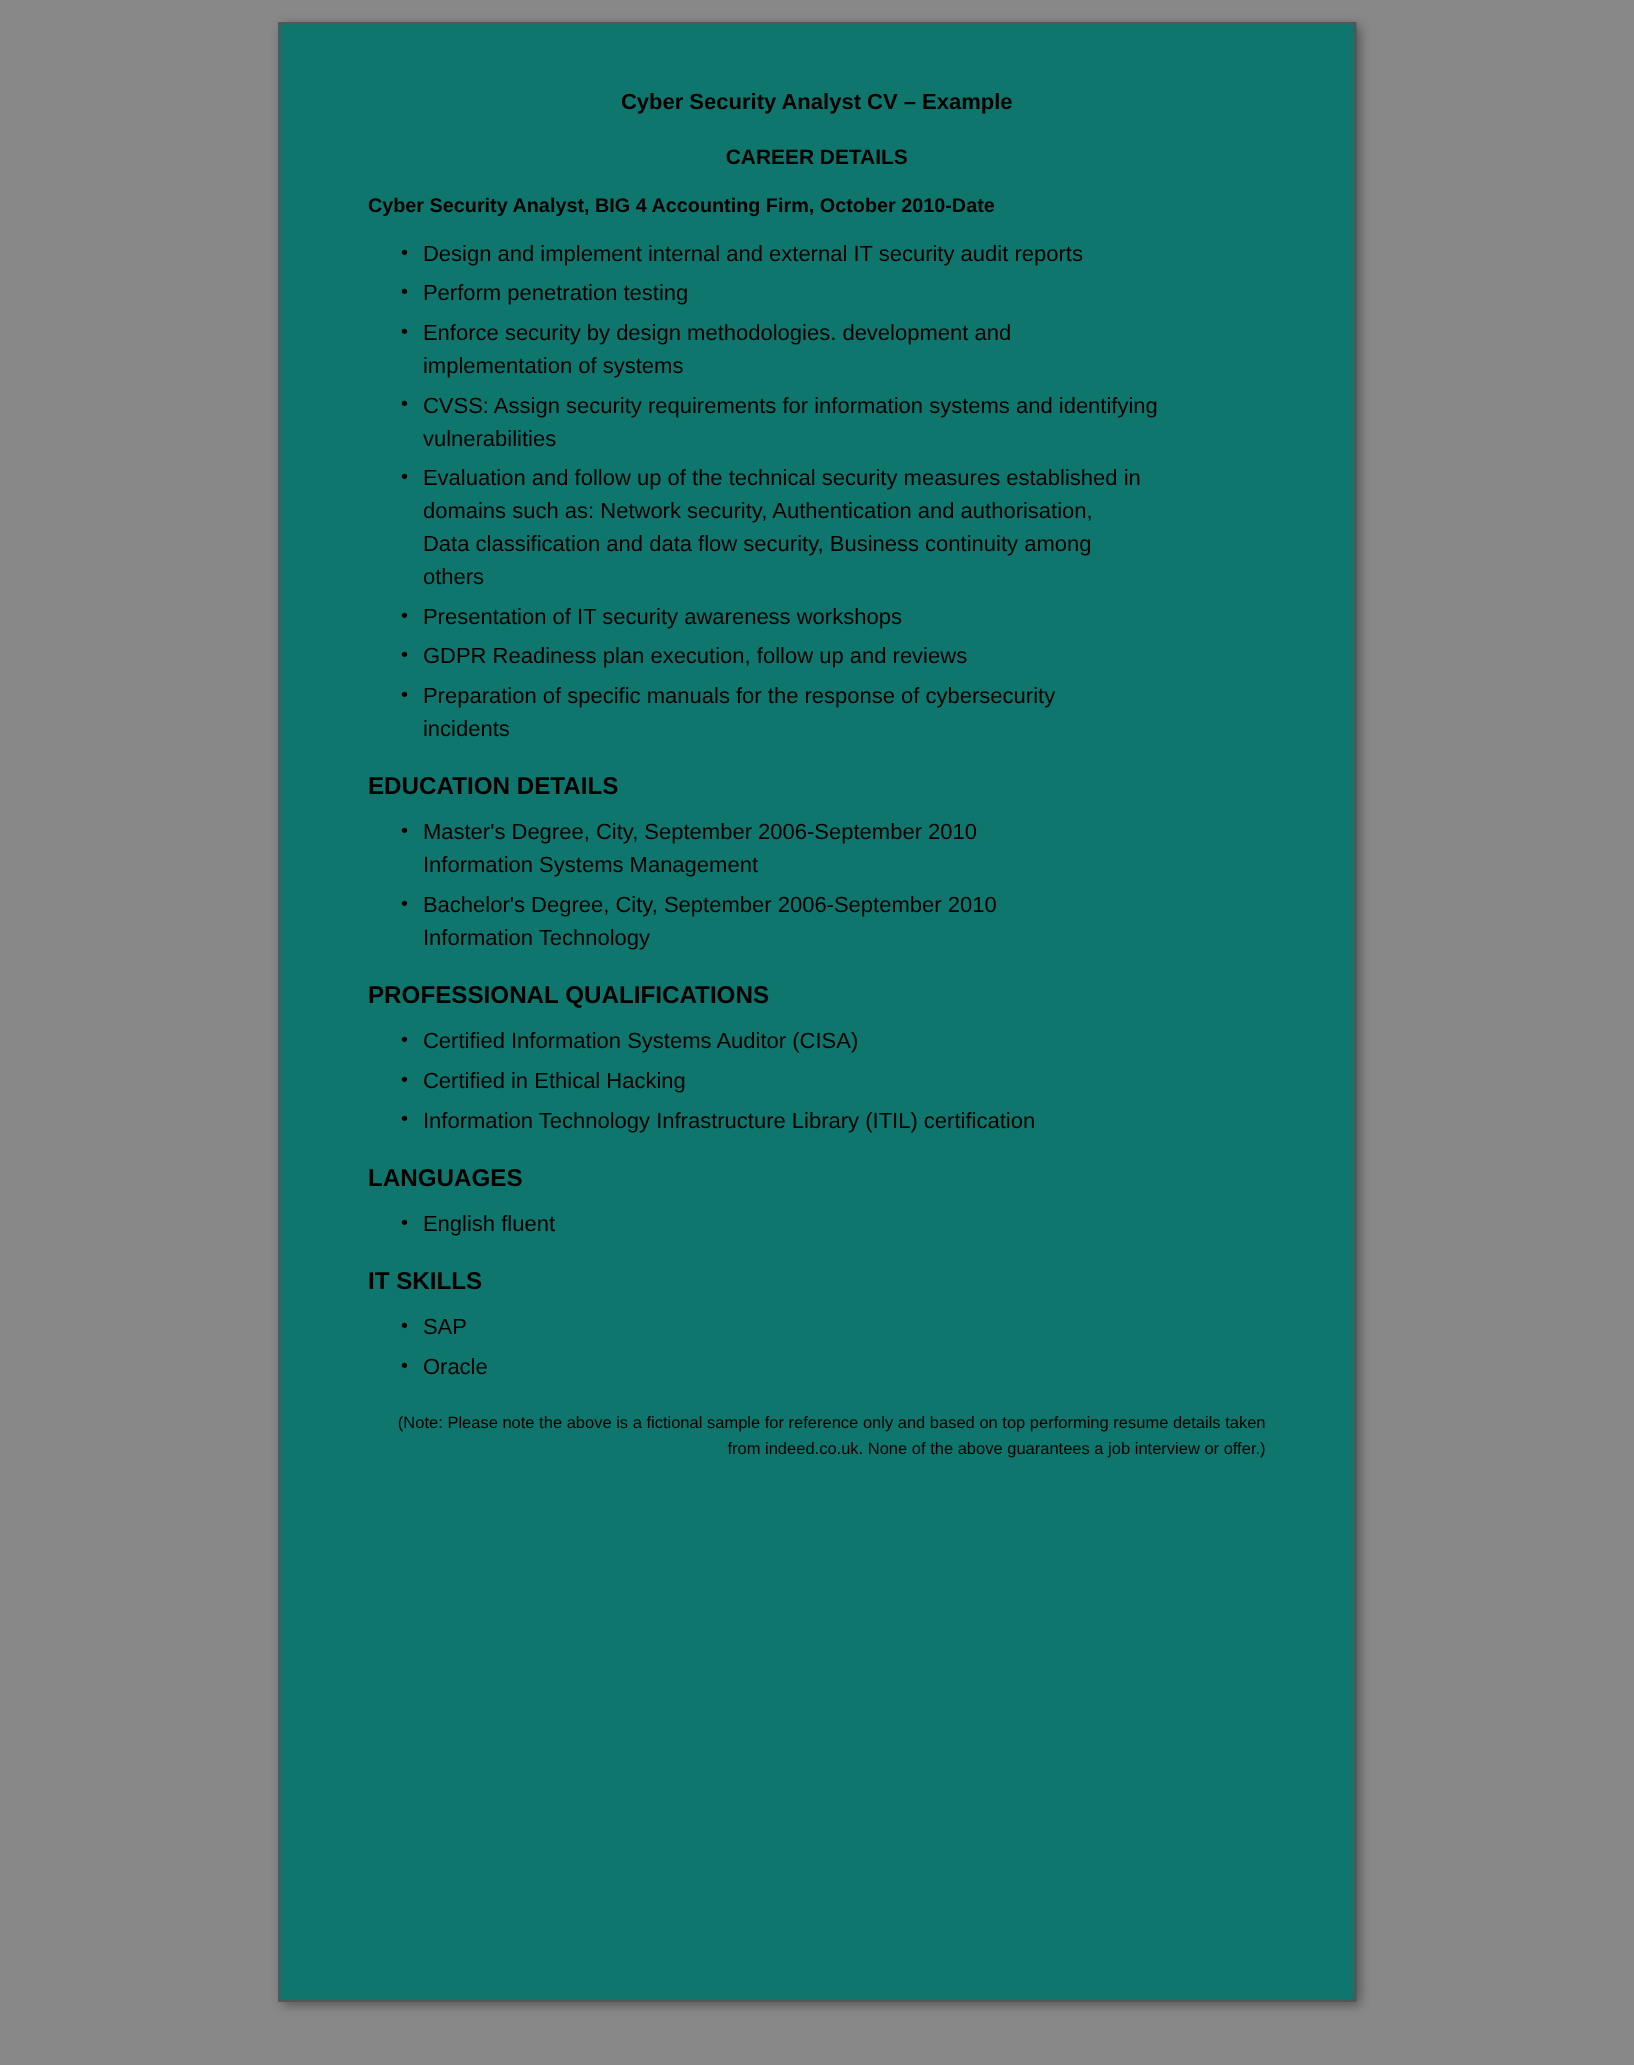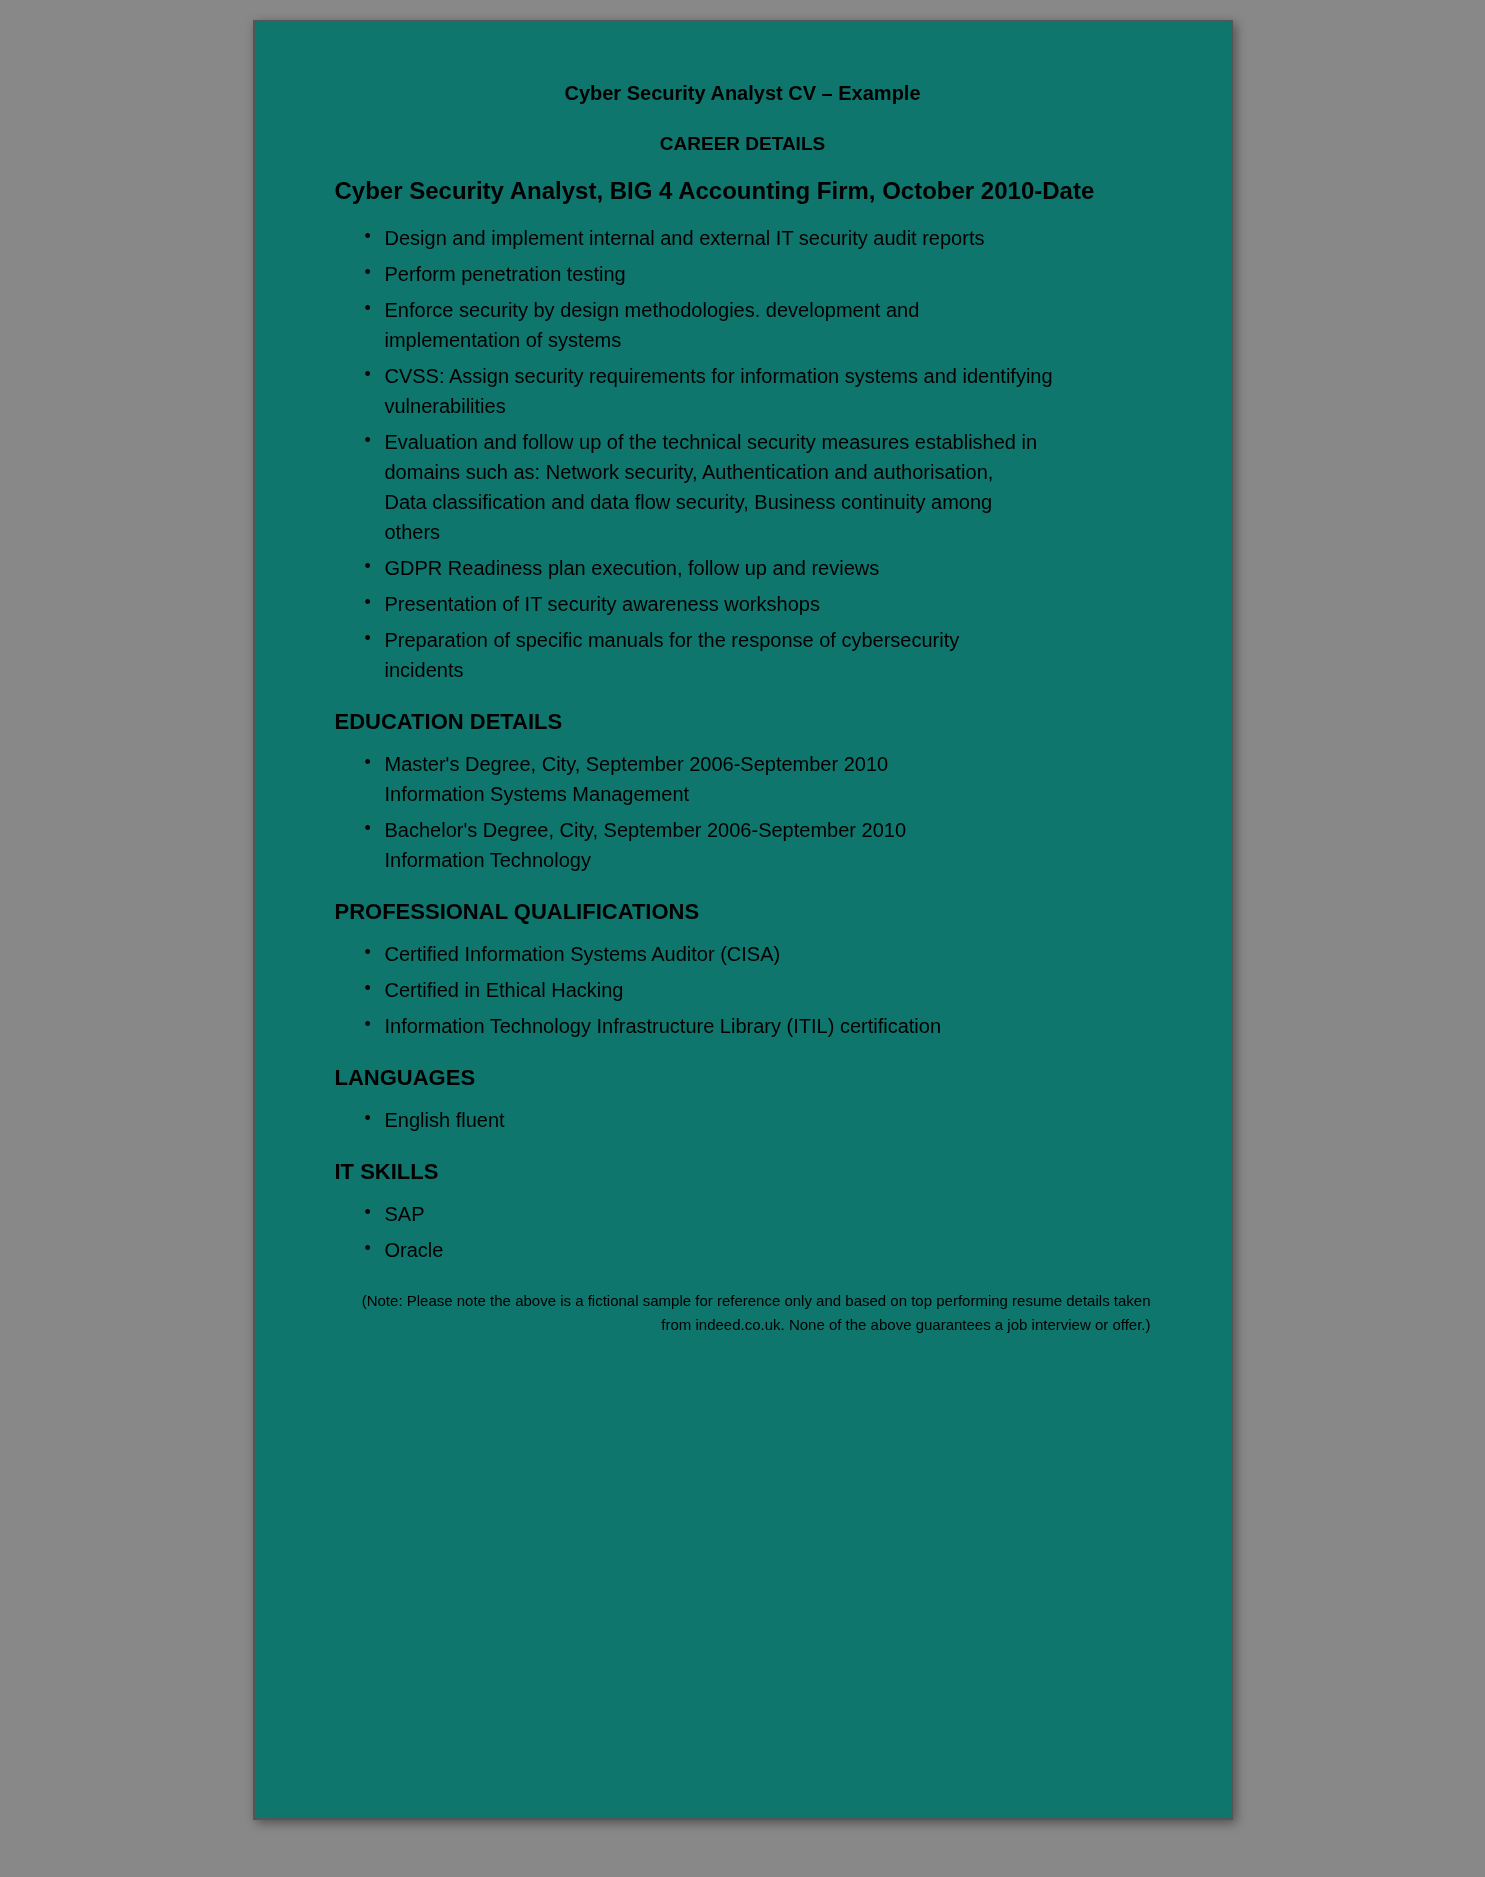--- a/index.html
+++ b/index.html
@@ -36,21 +36,21 @@
 
     .section-heading-center {
       text-align: center;
       font-size: 19px;
       font-weight: bold;
       margin-bottom: 22px;
       font-family: Arial, sans-serif;
     }
 
     .job-title-line {
-      font-size: 24px;
+      font-size: 18px;
       font-weight: bold;
       margin-bottom: 18px;
       font-family: Arial, sans-serif;
     }
 
     .subsection-heading {
       font-size: 17px;
       font-weight: bold;
       margin-bottom: 12px;
       font-family: Arial, sans-serif;
@@ -110,22 +110,22 @@
 
     <div class="job-title-line">Cyber Security Analyst, BIG 4 Accounting Firm, October 2010-Date</div>
 
 
     <ul>
       <li>Design and implement internal and external IT security audit reports</li>
       <li>Perform penetration testing</li>
       <li>Enforce security by design methodologies. development and<br>implementation of systems</li>
       <li>CVSS: Assign security requirements for information systems and identifying<br>vulnerabilities</li>
       <li>Evaluation and follow up of the technical security measures established in<br>domains such as: Network security, Authentication and authorisation,<br>Data classification and data flow security, Business continuity among<br>others</li>
+      <li>Presentation of IT security awareness workshops</li>
       <li>GDPR Readiness plan execution, follow up and reviews</li>
-      <li>Presentation of IT security awareness workshops</li>
       <li>Preparation of specific manuals for the response of cybersecurity<br>incidents</li>
     </ul>
   </div>
 
   <div class="section">
     <div class="section-heading-left">EDUCATION DETAILS</div>
     <ul>
       <li>Master's Degree, City, September 2006-September 2010<br>Information Systems Management</li>
       <li>Bachelor's Degree, City, September 2006-September 2010<br>Information Technology</li>
     </ul>

